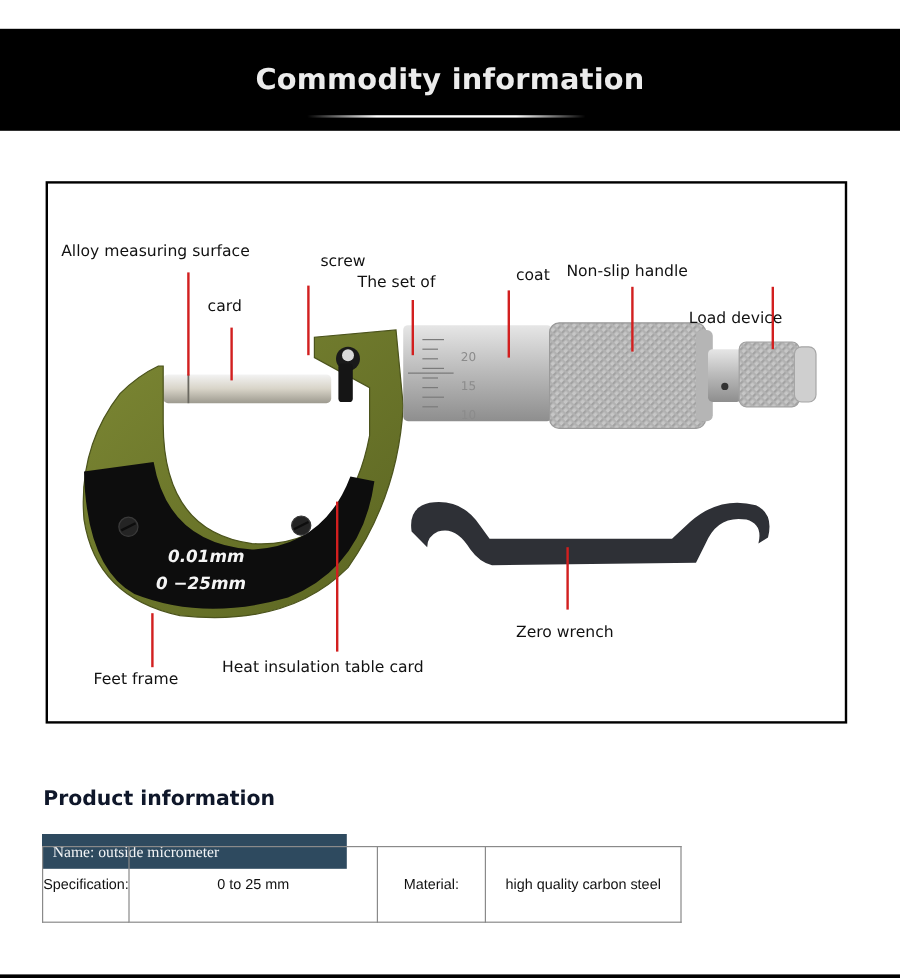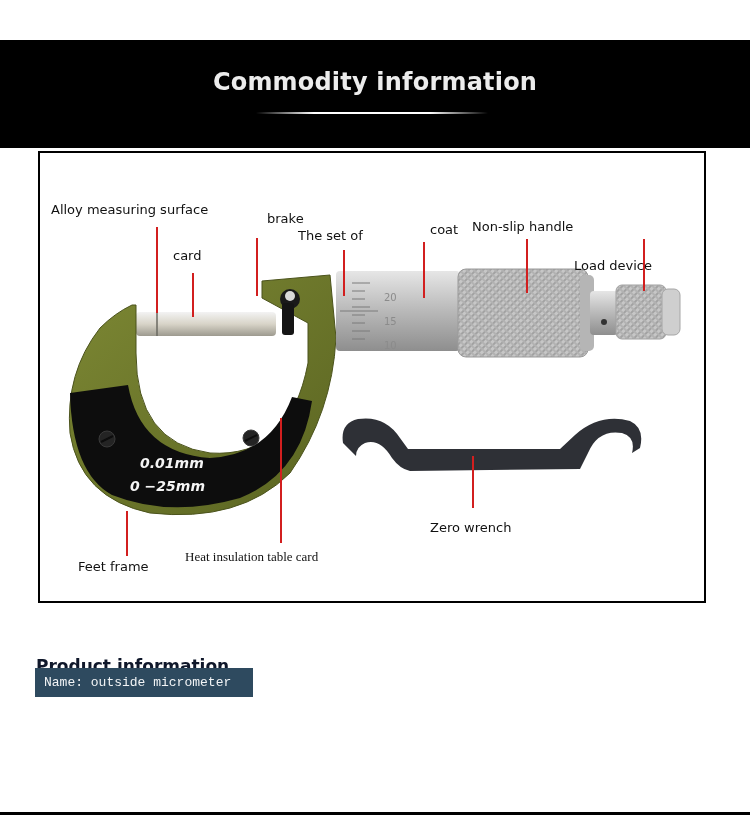--- a/index.html
+++ b/index.html
@@ -1,21 +1,21 @@
 <!DOCTYPE html>
 <html><head>
 <meta charset="utf-8">
 <style>
   * { box-sizing: border-box; margin: 0; padding: 0; }
   html, body { width: 750px; height: 815px; background: #ffffff; overflow: hidden; }
   body { position: relative; font-family: "DejaVu Sans", sans-serif; color: #111; }
 
   
   .banner {
-    position: absolute; left: 0; top: 40px; width: 750px; height: 108px;
+    position: absolute; left: 0; top: 24px; width: 750px; height: 85px;
     background: #000;
   }
   .banner-title {
     position: absolute; left: 0; right: 0; top: 28px; text-align: center;
     color: #ececec; font-family: "DejaVu Sans", sans-serif; font-weight: bold;
     font-size: 24px; letter-spacing: 0.2px;
   }
   .banner-rule {
     position: absolute; left: 256px; top: 72px; width: 232px; height: 2px;
     background: linear-gradient(to right, rgba(255,255,255,0) 0%, #ffffff 25%, #ffffff 75%, rgba(255,255,255,0) 100%);
@@ -34,23 +34,23 @@
   .callout {
     position: absolute; width: 2px; background: #d21f1f;
   }
 
   
   .section-title {
     position: absolute; left: 36px; top: 625px; font-weight: bold; font-size: 17px;
     color: #0f172a; font-family: "DejaVu Sans", sans-serif; margin-top: 31px;
   }
   .name-bar {
-    position: absolute; left: 35px; top: 668px; width: 218px; height: 29px;
+    position: absolute; left: 35px; top: 695px; width: 254px; height: 29px;
     background: #2e4a5f; color: #f2f4f6; font-size: 13px; line-height: 29px;
-    padding-left: 9px; font-family: Liberation Mono, monospace;
+    padding-left: 9px; font-family: Liberation Serif, serif;
   }
   .spec-table {
     position: absolute; left: 35px; top: 705px; width: 532px; height: 64px;
     border-collapse: collapse; table-layout: fixed;
     font-family: "Liberation Sans", sans-serif; font-size: 12px; color: #111;
   }
   .spec-table td {
     border: 1.5px solid #8a8a8a; height: 32px; text-align: center; vertical-align: middle;
     white-space: nowrap; overflow: hidden;
   }
@@ -141,37 +141,43 @@
   <div class="callout" style="left:303px; top:97px; height:46px;"></div>
   <div class="callout" style="left:383px; top:89px; height:56px;"></div>
   <div class="callout" style="left:486px; top:86px; height:54px;"></div>
   <div class="callout" style="left:603px; top:86px; height:52px;"></div>
   <div class="callout" style="left:86px; top:358px; height:45px;"></div>
   <div class="callout" style="left:240px; top:265px; height:125px;"></div>
   <div class="callout" style="left:432px; top:303px; height:52px;"></div>
 
   <div class="label" style="left:11px; top:49px;text-align:right;">Alloy measuring surface</div>
   <div class="label" style="left:133px; top:95px;">card</div>
-  <div class="label" style="left:227px; top:58px;">brake</div>
+  <div class="label" style="left:227px; top:58px;">screw</div>
   <div class="label" style="left:258px; top:75px;">The set of</div>
   <div class="label" style="left:390px; top:69px;">coat</div>
   <div class="label" style="left:432px; top:66px;text-align:right;">Non-slip handle</div>
   <div class="label" style="left:534px; top:67px;margin-top:38px;">Load device</div>
   <div class="label" style="left:38px; top:406px;">Feet frame</div>
-  <div class="label" style="left:145px; top:396px;font-family:Liberation Serif, serif;">Heat insulation table card</div>
+  <div class="label" style="left:145px; top:396px;">Heat insulation table card</div>
   <div class="label" style="left:390px; top:367px;">Zero wrench</div>
 </div>
 
 <div class="section-title">Product information</div>
 <div class="name-bar">Name: outside micrometer</div>
 
 <table class="spec-table">
   <colgroup>
     <col style="width:72px">
       <col style="width:207px">
       <col style="width:90px">
       <col style="width:163px">
   </colgroup>
   <tbody>
+      <tr>
+    <td class="k">Specification:</td>
+    <td>0 to 25 mm</td>
+    <td class="k">Material:</td>
+    <td>high quality carbon steel</td>
+  </tr>
 </tbody>
   </table>
 
 <div class="bottom-rule"></div>
 
 </body></html>

